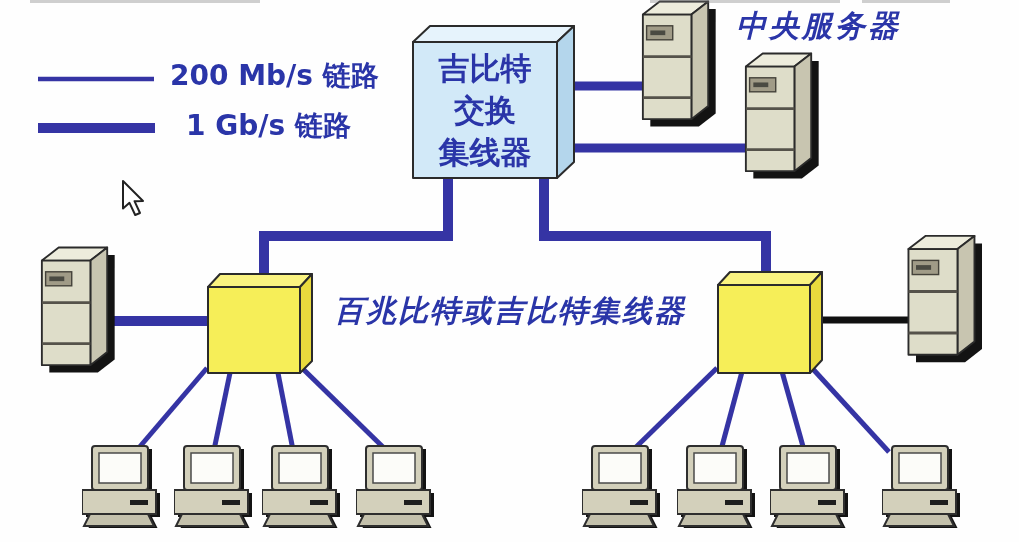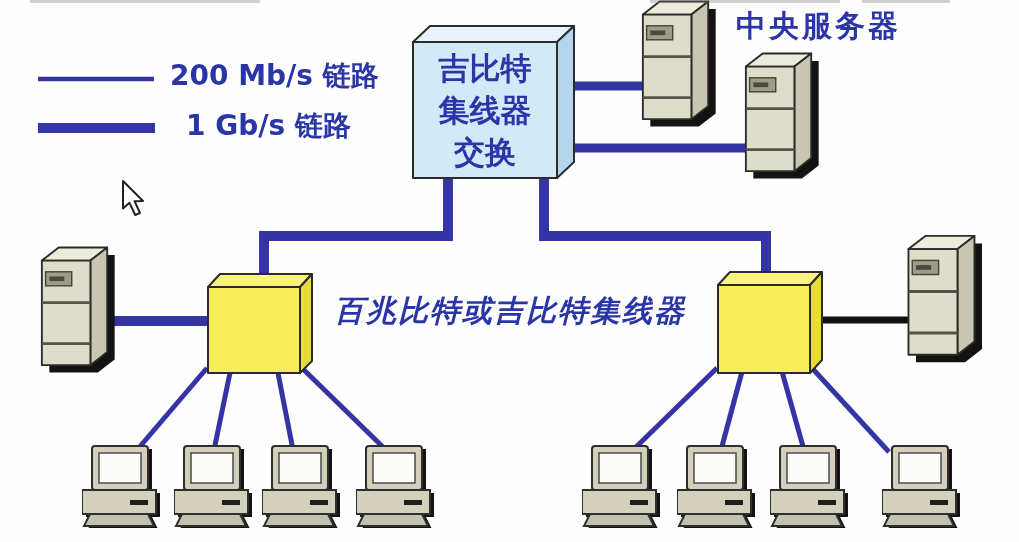--- a/index.html
+++ b/index.html
@@ -29,21 +29,21 @@
   .pc-ped{fill:var(--pc-base);stroke:#2e2e2e;stroke-width:2;}
   .pc-screen{fill:#fcfcf9;stroke:#4a4a4a;stroke-width:1.5;}
   .pc-slot{fill:#1e1e1e;}
   .label{position:absolute;color:var(--text-blue);font-weight:bold;white-space:nowrap;}
   .legend-label{font-size:28px;line-height:1;}
   .hub-label{
     position:absolute;left:413px;top:44px;width:144px;height:132px;
     display:flex;flex-direction:column;align-items:center;justify-content:center;
     color:var(--text-blue);font-weight:bold;font-size:31px;line-height:42px;text-align:center;
   }
-  .servers-label{left:736px;top:6px;font-size:30px;letter-spacing:3px;}
+  .servers-label{left:736px;top:6px;font-size:30px;letter-spacing:3px;font-style:italic;}
   .hubs-label{left:334px;top:291px;font-size:30px;letter-spacing:2px;font-style:italic;}
   .artifact{position:absolute;top:0;height:3px;background:#777;opacity:.35;}
 </style>
 </head>
 <body>
 
 <div class="stage">
 
   <svg class="layer" viewBox="0 0 1019 542" xmlns="http://www.w3.org/2000/svg">
     <defs>
@@ -128,19 +128,19 @@
 
   <div class="artifact" style="left:30px;width:230px;"></div>
   <div class="artifact" style="left:650px;width:190px;"></div>
   <div class="artifact" style="left:862px;width:88px;"></div>
 
   <div class="label legend-label" style="left:170px;top:62px;">200 Mb/s 链路</div>
   <div class="label legend-label" style="left:186px;top:112px;">1 Gb/s 链路</div>
 
   <div class="hub-label">
     <div>吉比特</div>
+    <div>交换</div>
     <div>集线器</div>
-    <div>交换</div>
   </div>
 
   <div class="label servers-label">中央服务器</div>
   <div class="label hubs-label">百兆比特或吉比特集线器</div>
 </div>
 
 </body></html>

